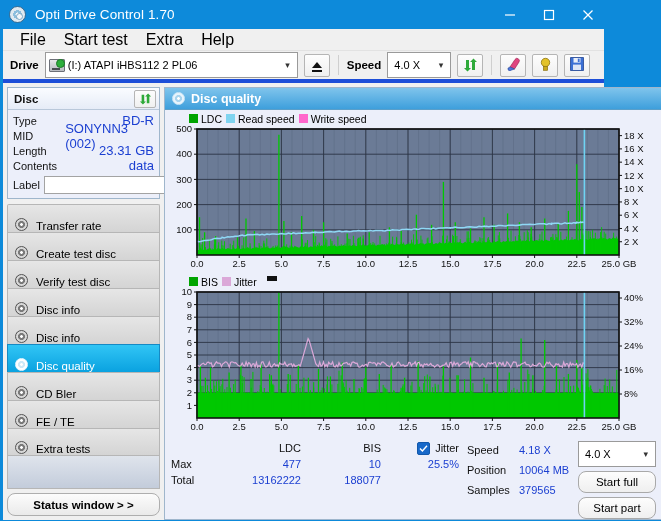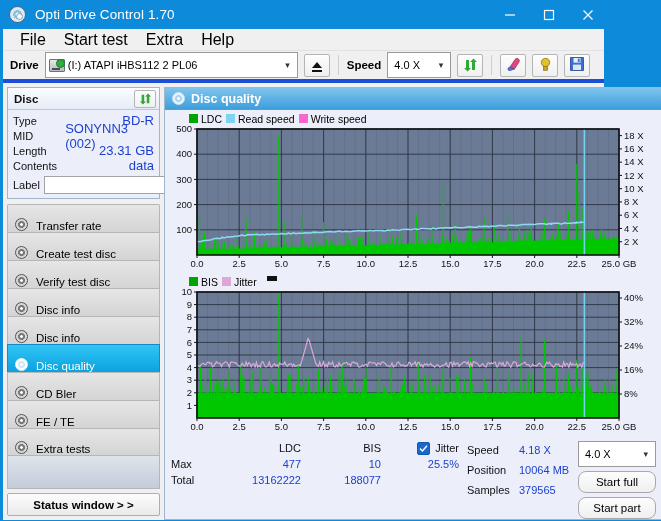--- a/index.html
+++ b/index.html
@@ -142,21 +142,21 @@
     border:1px solid #555;
   }
   .navitem.active .nav-ico .disc-g {
     background: radial-gradient(circle,#fff 0 17%,#cde9f8 19% 45%,#fff 47% 72%,#bfe2f6 74% 100%);
     border-color:#eaf7ff;
   }
   .spacer-nav { flex: 1; background: linear-gradient(#dfe4ec,#c3ccdb); border:1px solid #b6b6b6; border-top:none; min-height:14px;}
   .statusbtn {
     height: 23px; margin-top: 4px; margin-bottom: 4px;
     background: linear-gradient(#fcfcfc,#eaeaea);
-    border: 1px solid #aeaeae; border-radius: 2px;
+    border: 1px solid #aeaeae; border-radius: 8px;
     display: flex; align-items: center; justify-content: center;
     font-weight: bold; font-size: 11.5px;
   }
   
   .main { flex: 1; border: 1px solid #9fb6cc; background: #eceffa; display: flex; flex-direction: column; }
   .main-head {
     height: 22px; display: flex; align-items: center; gap: 6px; padding-left: 7px;
     background: linear-gradient(#7fc4ec,#3e9fdc);
     border-bottom: 1px solid #5b9fc9;
   }

